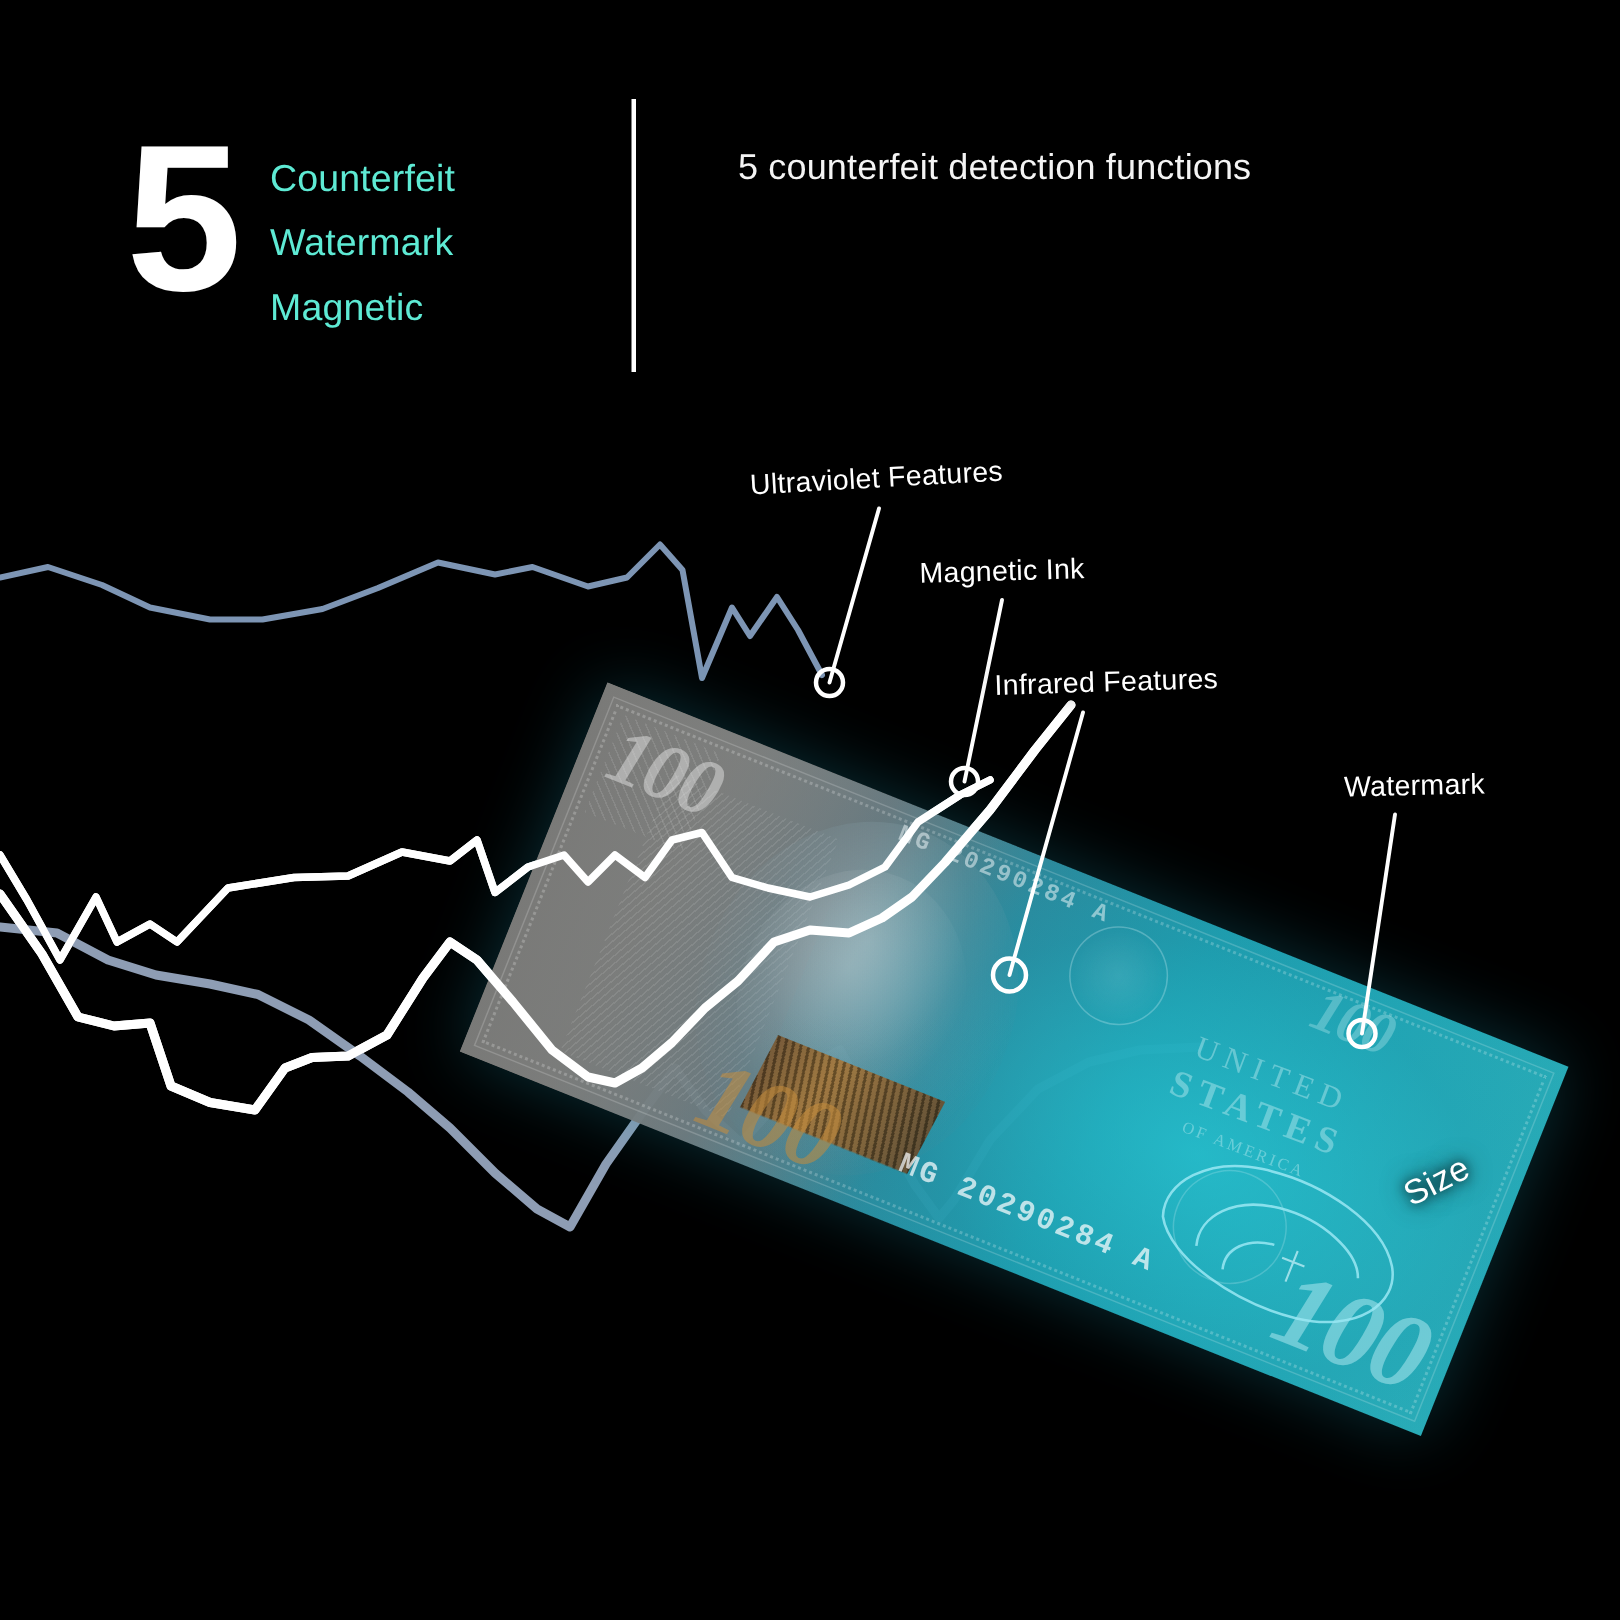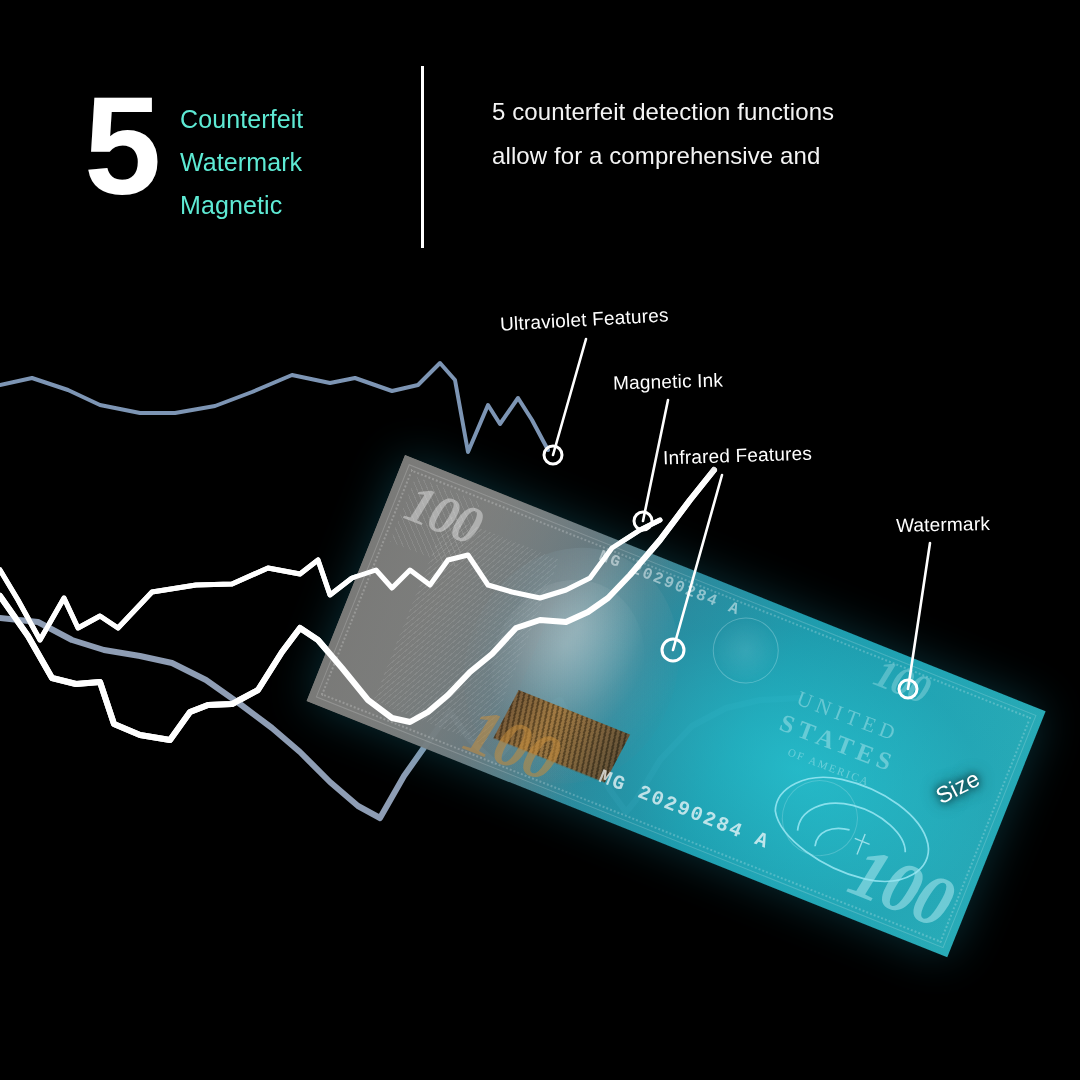--- a/index.html
+++ b/index.html
@@ -200,21 +200,20 @@
   <div id="header">
     <div id="big-five">5</div>
     <div id="headline">
       <div>Counterfeit</div>
       <div>Watermark</div>
       <div>Magnetic</div>
     </div>
     <div id="divider"></div>
     <div id="lede">
       <div>5 counterfeit detection functions</div>
-      <div>allow for a comprehensive and</div>
     </div>
   </div>
 
   <div id="scene">
     <svg id="chart-back" width="1080" height="1080" viewBox="0 0 1080 1080">
         <polyline points="0,385 32,378 68,390 100,405 140,413 175,413 215,406 252,392 292,375 330,383 355,378 392,391 418,385 440,363 455,380 468,452 488,405 500,424 518,398 532,420 548,450" fill="none" stroke="#7d95b4" stroke-width="4" stroke-linejoin="round" stroke-linecap="round"></polyline>
         <polyline points="0,570 18,600 40,640 64,598 78,628 100,616 118,628 152,592 196,585 232,584 268,568 300,574 318,560 330,595 352,578 376,570 392,588 410,570 430,585 448,560 468,555 488,585 512,592 540,598 566,590 590,578 612,548 640,530 660,520" fill="none" stroke="#ffffff" stroke-width="5" stroke-linejoin="round" stroke-linecap="round"></polyline>
         <polyline points="0,596 28,636 52,678 76,684 100,682 114,724 140,735 170,740 190,712 208,705 232,704 258,690 282,652 300,628 318,640 342,668 368,700 392,718 410,722 428,712 448,695 470,672 492,654 516,628 540,620 566,622 588,612 608,598 630,575 660,540 690,500 714,470" fill="none" stroke="#ffffff" stroke-width="6" stroke-linejoin="round" stroke-linecap="round"></polyline>
         <polyline points="0,618 38,622 72,640 104,650 140,656 172,663 206,680 240,704 272,728 300,752 330,782 358,806 380,818 404,776 428,742 450,712 470,740 494,762 512,742 540,710 560,700 584,744 610,790 626,812 636,800 660,760 692,726 726,708 760,700 800,698" fill="none" stroke="#8e9db4" stroke-width="6" stroke-linejoin="round" stroke-linecap="round"></polyline>
       </svg>

